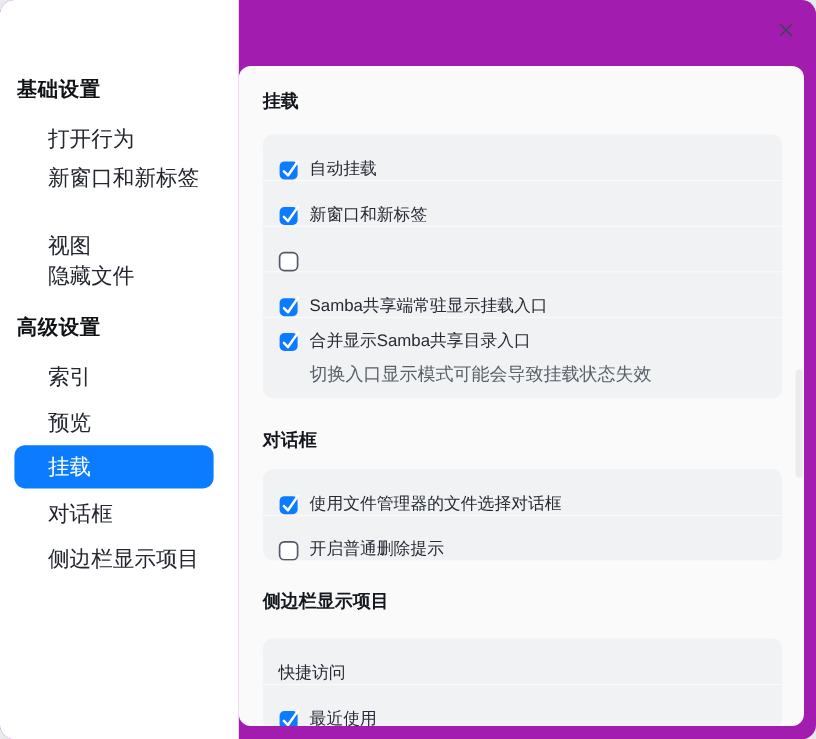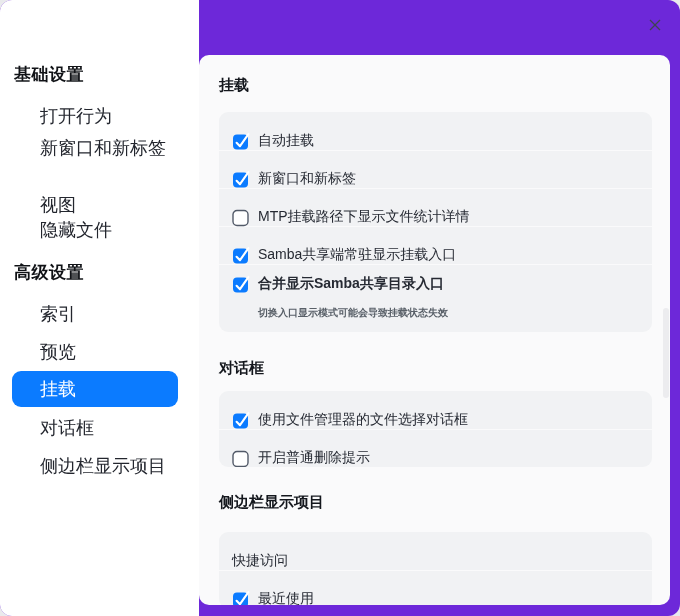--- a/index.html
+++ b/index.html
@@ -3,21 +3,21 @@
 <meta charset="utf-8">
 <style>
   html,body{margin:0;padding:0;}
   body{
     width:680px;height:616px;background:#e9eaec;
     font-family:"Liberation Sans","DejaVu Sans",sans-serif;
     position:relative;overflow:hidden;
   }
   .dialog{
     position:absolute;left:0;top:0;width:680px;height:616px;
-    background:#6d28d9;border-radius:12px;overflow:hidden;
+    background:#a21caf;border-radius:12px;overflow:hidden;
   }
   
   .close-btn{
     position:absolute;left:644px;top:14px;width:22px;height:22px;
     display:flex;align-items:center;justify-content:center;cursor:pointer;
   }
   
   .sidebar{position:absolute;left:0;top:0;width:199px;height:616px;background:#ffffff;}
   .side-header{
     position:absolute;left:14px;height:24px;display:flex;align-items:center;
@@ -46,26 +46,26 @@
   .group{
     width:433px;background:#f1f2f4;border-radius:9px;margin-top:17px;overflow:hidden;
   }
   .group.g2{margin-top:13px;}
   .group.g3{margin-top:20px;}
   .row{
     min-height:38px;display:flex;align-items:flex-end;
     padding:0 12px 0 13px;box-sizing:border-box;
   }
   .row + .row, .row + .row-multi{border-top:1.5px solid #fafafb;}
-  .row-multi{padding:0 12px 9px 13px;box-sizing:border-box;font-weight:bold;}
+  .row-multi{padding:0 12px 9px 13px;box-sizing:border-box;}
   .row-main{min-height:38px;display:flex;align-items:center;}
   .row-label{font-size:14px;color:#262a33;margin-left:9px;}
   .plain-label{font-size:14px;color:#262a33;}
   .hint{
-    font-size:10px;color:#596068;line-height:20px;margin-left:26px;padding-left:0;
+    font-size:15px;color:#596068;line-height:20px;margin-left:26px;padding-left:0;
   }
   .row-multi .hint{margin-left:26px;}
   
   .cb{width:17px;height:17px;flex:0 0 17px;position:relative;cursor:pointer;}
   .cb svg{position:absolute;left:0;top:0;overflow:visible;}
   .cb .box{fill:#ffffff;stroke:#525a68;stroke-width:1.4px;}
   .cb .tick{display:none;}
   .cb.checked .box{fill:var(--accent,#0b7bff);stroke:none;}
   .cb.checked .tick{display:block;}
   
@@ -128,21 +128,20 @@
         <span class="row-label">新窗口和新标签</span>
       </div>
 
       <div class="row">
         <span class="cb">
           <svg width="18" height="18" viewBox="0 0 18 18">
             <rect class="box" x="1" y="1.5" width="15" height="15" rx="4"></rect>
             <path class="tick" d="M4.6 9.8 L8 13.2 L16.4 1.2" fill="none" stroke="#ffffff" stroke-width="2.1" stroke-linecap="round" stroke-linejoin="round"></path>
           </svg>
         </span>
-        <span class="row-label">MTP挂载路径下显示文件统计详情</span>
       </div>
 
       <div class="row">
         <span class="cb checked">
           <svg width="18" height="18" viewBox="0 0 18 18">
             <rect class="box" x="1" y="1.5" width="15" height="15" rx="4"></rect>
             <path class="tick" d="M4.6 9.8 L8 13.2 L16.4 1.2" fill="none" stroke="#ffffff" stroke-width="2.1" stroke-linecap="round" stroke-linejoin="round"></path>
           </svg>
         </span>
         <span class="row-label">Samba共享端常驻显示挂载入口</span>

